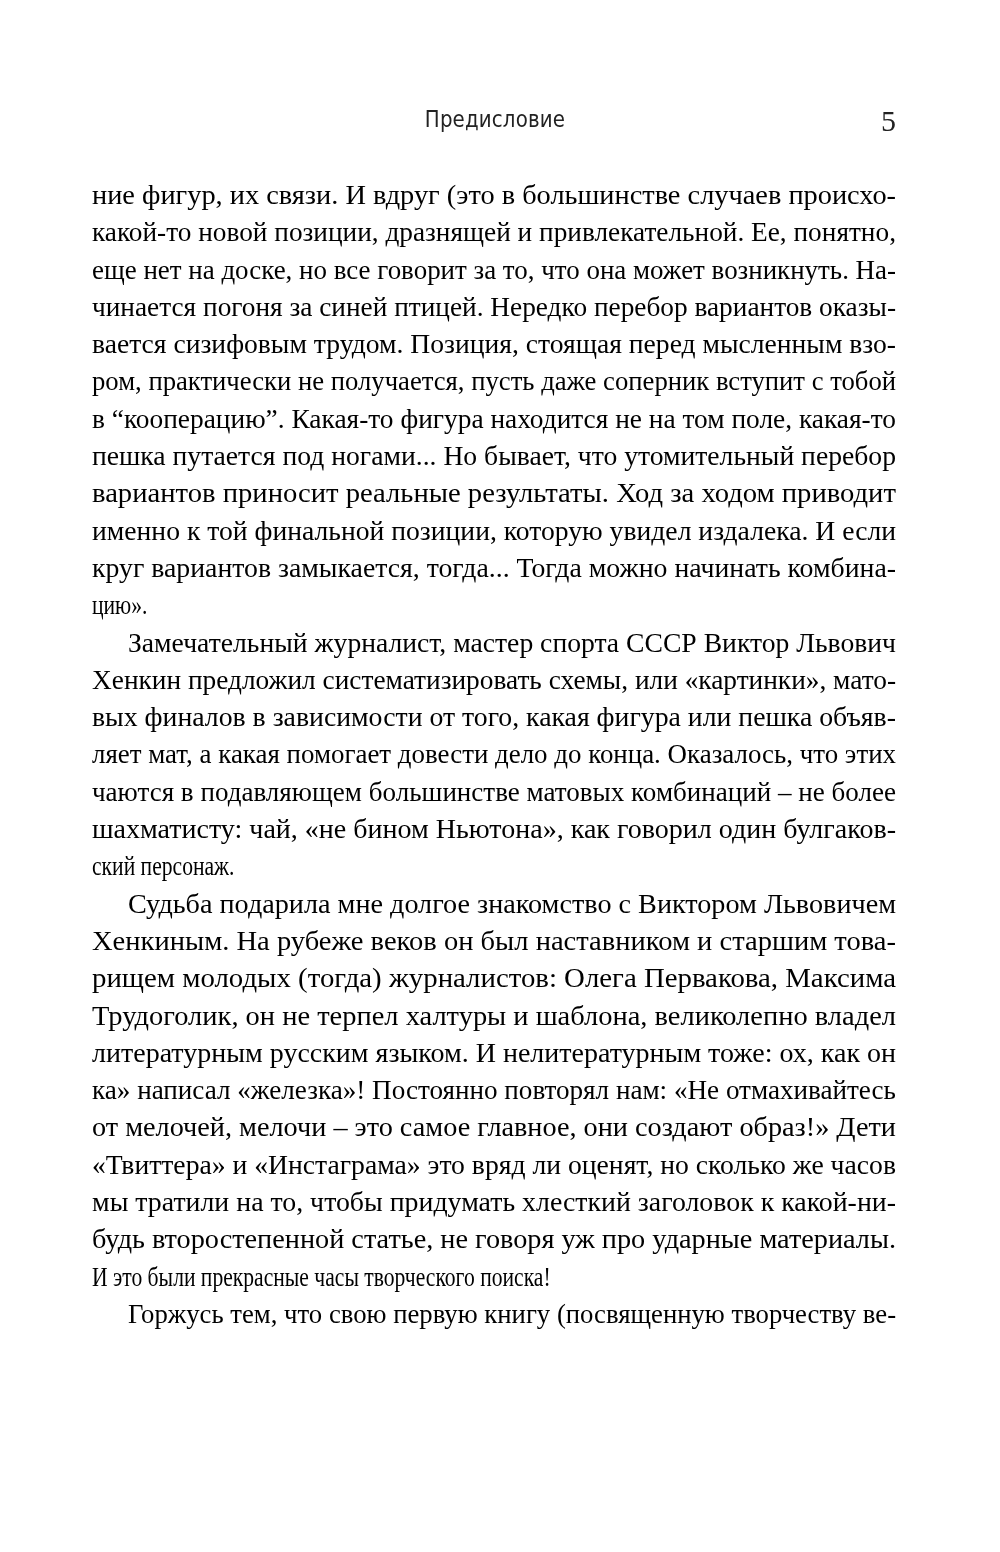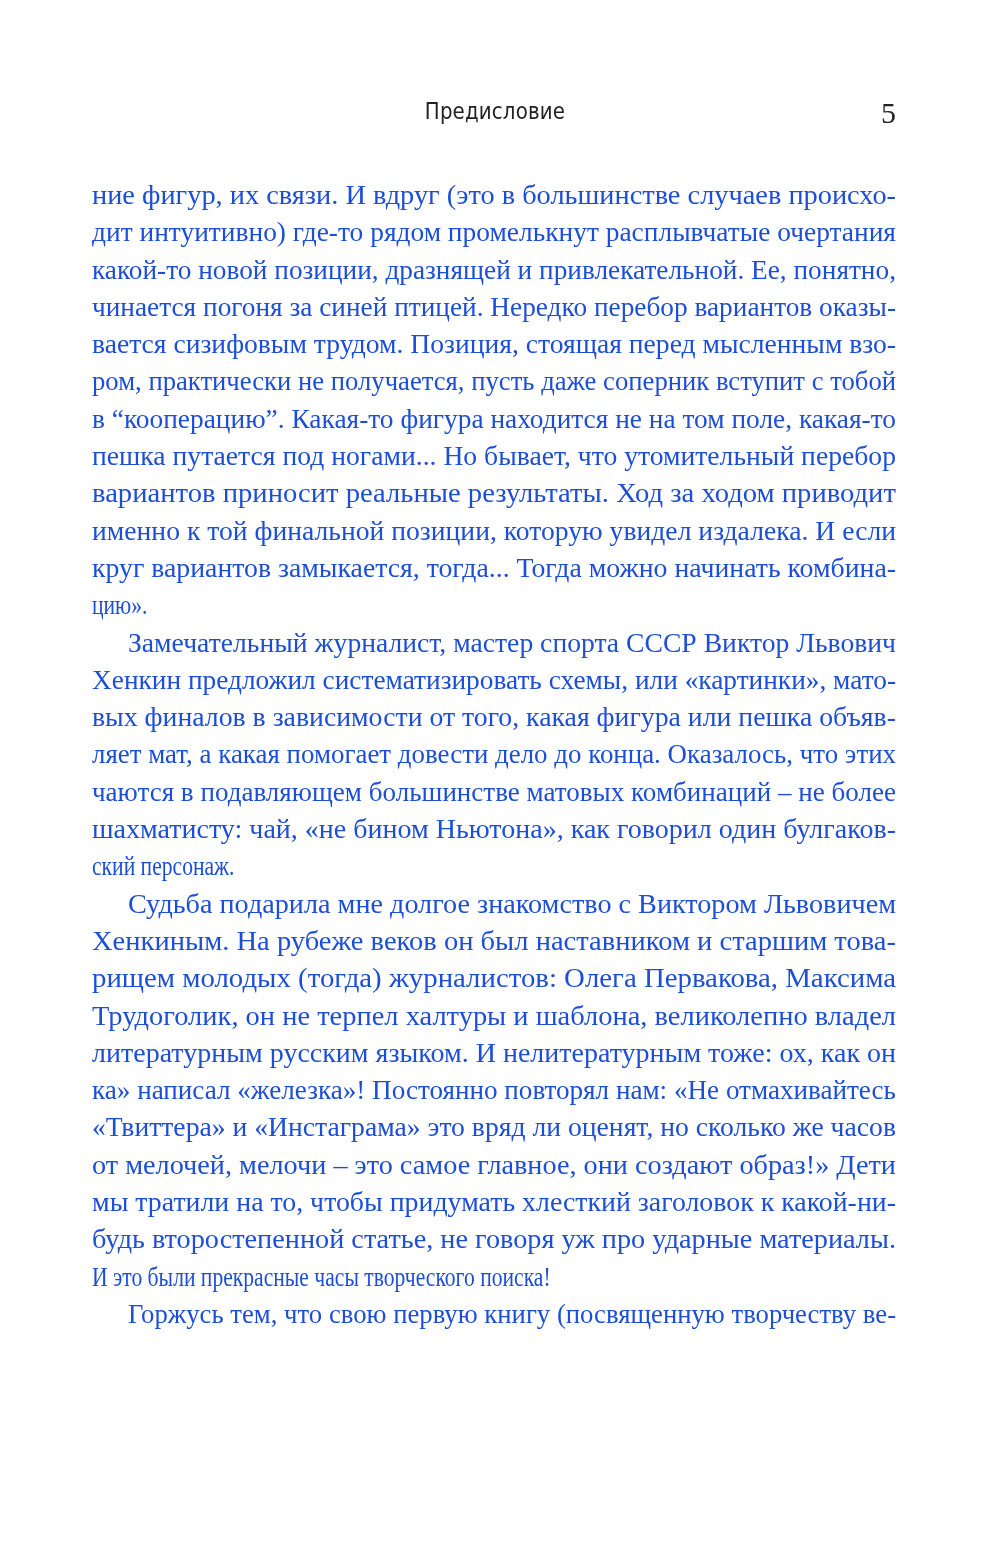--- a/index.html
+++ b/index.html
@@ -9,21 +9,21 @@
   }
   body {
     width: 1000px;
     height: 1552px;
     position: relative;
     overflow: hidden;
     color: #1a1a1a;
   }
   .running-head {
     position: absolute;
-    top: 96px;
+    top: 104px;
     left: 0;
     width: 1000px;
     height: 40px;
   }
   .running-title {
     position: absolute;
     left: 0;
     width: 990px;
     text-align: center;
     top: 2px;
@@ -47,21 +47,21 @@
     top: 177px;
     left: 92px;
     width: 804px;
   }
   .line {
     height: 37.3px;
     line-height: 37.3px;
     white-space: nowrap;
     font-family: "Liberation Serif", serif;
     font-size: 27px;
-    color: #1d4ed8;
+    color: #000000;
     overflow: visible;
     position: relative;
   }
   .line .inner {
     display: inline-block;
     transform-origin: 0 50%;
   }
   .line.indent .inner {
     margin-left: 36px;
   }
@@ -70,22 +70,22 @@
 <body>
 
 <div class="running-head">
   <div class="running-title">Предисловие</div>
   <div class="page-number">5</div>
 </div>
 
 <div class="text-block" id="text-block">
     <div class="paragraph">
       <div class="line"><span class="inner" style="transform: scaleX(1.0503);">ние фигур, их связи. И вдруг (это в большинстве случаев происхо-</span></div>
-      <div class="line"><span class="inner" style="transform: scaleX(1.0158);">дит интуитивно) где-то рядом промелькнут расплывчатые очертания</span></div>
       <div class="line"><span class="inner" style="transform: scaleX(1.0111);">какой-то новой позиции, дразнящей и привлекательной. Ее, понятно,</span></div>
+      <div class="line"><span class="inner" style="transform: scaleX(0.998);">еще нет на доске, но все говорит за то, что она может возникнуть. На-</span></div>
       <div class="line"><span class="inner" style="transform: scaleX(1.0117);">чинается погоня за синей птицей. Нередко перебор вариантов оказы-</span></div>
       <div class="line"><span class="inner" style="transform: scaleX(1.0225);">вается сизифовым трудом. Позиция, стоящая перед мысленным взо-</span></div>
       <div class="line"><span class="inner" style="transform: scaleX(0.9878);">ром, практически не получается, пусть даже соперник вступит с тобой</span></div>
       <div class="line"><span class="inner" style="transform: scaleX(1.014);">в “кооперацию”. Какая-то фигура находится не на том поле, какая-то</span></div>
       <div class="line"><span class="inner" style="transform: scaleX(1.0239);">пешка путается под ногами... Но бывает, что утомительный перебор</span></div>
       <div class="line"><span class="inner" style="transform: scaleX(1.0606);">вариантов приносит реальные результаты. Ход за ходом приводит</span></div>
       <div class="line"><span class="inner" style="transform: scaleX(1.0239);">именно к той финальной позиции, которую увидел издалека. И если</span></div>
       <div class="line"><span class="inner" style="transform: scaleX(1.0286);">круг вариантов замыкается, тогда... Тогда можно начинать комбина-</span></div>
       <div class="line"><span class="inner" style="transform: scaleX(0.8);">цию».</span></div>
     </div>
@@ -98,22 +98,22 @@
       <div class="line"><span class="inner" style="transform: scaleX(1.038);">шахматисту: чай, «не бином Ньютона», как говорил один булгаков-</span></div>
       <div class="line"><span class="inner" style="transform: scaleX(0.8);">ский персонаж.</span></div>
     </div>
     <div class="paragraph">
       <div class="line indent"><span class="inner" style="transform: scaleX(1.0441);">Судьба подарила мне долгое знакомство с Виктором Львовичем</span></div>
       <div class="line"><span class="inner" style="transform: scaleX(1.057);">Хенкиным. На рубеже веков он был наставником и старшим това-</span></div>
       <div class="line"><span class="inner" style="transform: scaleX(1.0671);">рищем молодых (тогда) журналистов: Олега Первакова, Максима</span></div>
       <div class="line"><span class="inner" style="transform: scaleX(1.0541);">Трудоголик, он не терпел халтуры и шаблона, великолепно владел</span></div>
       <div class="line"><span class="inner" style="transform: scaleX(1.0373);">литературным русским языком. И нелитературным тоже: ох, как он</span></div>
       <div class="line"><span class="inner" style="transform: scaleX(1.0044);">ка» написал «железка»! Постоянно повторял нам: «Не отмахивайтесь</span></div>
+      <div class="line"><span class="inner" style="transform: scaleX(1.0464);">от мелочей, мелочи – это самое главное, они создают образ!» Дети</span></div>
       <div class="line"><span class="inner" style="transform: scaleX(1.0242);">«Твиттера» и «Инстаграма» это вряд ли оценят, но сколько же часов</span></div>
-      <div class="line"><span class="inner" style="transform: scaleX(1.0464);">от мелочей, мелочи – это самое главное, они создают образ!» Дети</span></div>
       <div class="line"><span class="inner" style="transform: scaleX(1.0316);">мы тратили на то, чтобы придумать хлесткий заголовок к какой-ни-</span></div>
       <div class="line"><span class="inner" style="transform: scaleX(1.0466);">будь второстепенной статье, не говоря уж про ударные материалы.</span></div>
       <div class="line"><span class="inner" style="transform: scaleX(0.8);">И это были прекрасные часы творческого поиска!</span></div>
     </div>
     <div class="paragraph">
       <div class="line indent"><span class="inner" style="transform: scaleX(0.9892);">Горжусь тем, что свою первую книгу (посвященную творчеству ве-</span></div>
     </div>
   </div>
 
 </body></html>

